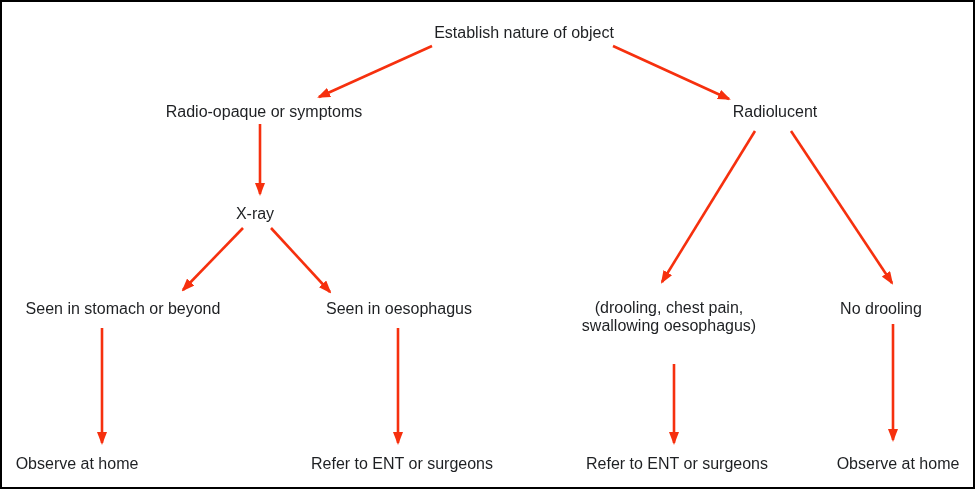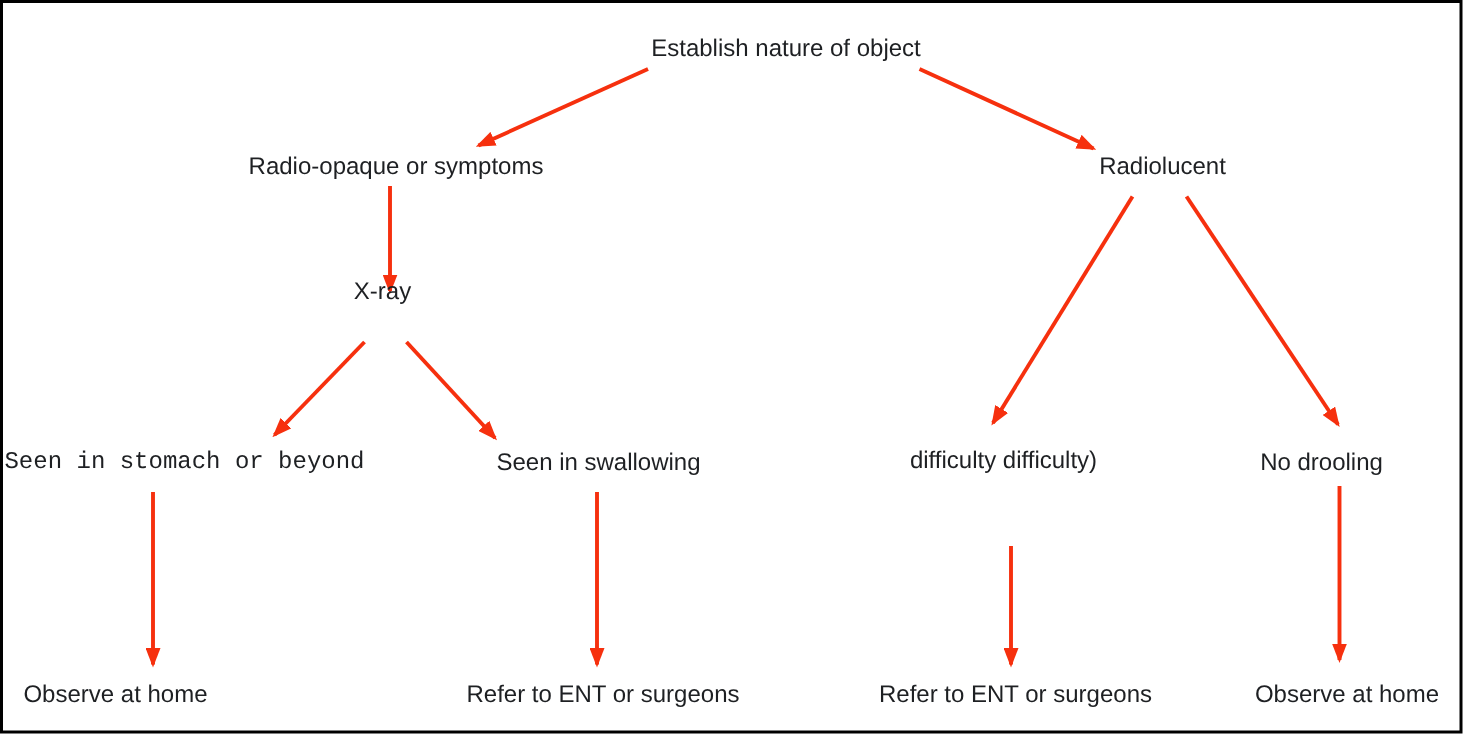--- a/index.html
+++ b/index.html
@@ -36,22 +36,22 @@
     white-space:nowrap;
     font-size:16px;
     line-height:17px;
     color:var(--text-color);
     text-align:center;
   }
   .node.multiline{line-height:18px;}
   .n-establish{left:522px;top:22px;}
   .n-radio-opaque{left:262px;top:101px;}
   .n-radiolucent{left:773px;top:101px;}
-  .n-xray{left:253px;top:184px;text-align:center;}
-  .n-stomach{left:121px;top:298px;font-family:Liberation Mono, monospace;}
+  .n-xray{left:253px;top:203px;text-align:center;}
+  .n-stomach{left:121px;top:298px;}
   .n-oesophagus{left:397px;top:298px;}
   .n-symptoms{left:667px;top:297px;}
   .n-no-symptoms{left:879px;top:298px;}
   .n-observe-left{left:75px;top:453px;}
   .n-refer-left{left:400px;top:453px;}
   .n-refer-right{left:675px;top:453px;}
   .n-observe-right{left:896px;top:453px;}
 </style>
 </head>
 <body>
@@ -80,24 +80,25 @@
   <div class="node n-establish">Establish nature of object</div>
 
   <div class="node n-radio-opaque">Radio-opaque or symptoms</div>
 
   <div class="node n-radiolucent">Radiolucent</div>
 
   <div class="node n-xray">X-ray</div>
 
   <div class="node n-stomach">Seen in stomach or beyond</div>
 
-  <div class="node n-oesophagus">Seen in swallowing</div>
+  <div class="node n-oesophagus">Seen in oesophagus</div>
 
   <div class="node multiline n-symptoms">
-    <div>difficulty difficulty)</div>
+    <div>(drooling, chest pain,</div>
+    <div>swallowing oesophagus)</div>
   </div>
 
   <div class="node n-no-symptoms">No drooling</div>
 
   <div class="node n-observe-left">Observe at home</div>
 
   <div class="node n-refer-left">Refer to ENT or surgeons</div>
 
   <div class="node n-refer-right">Refer to ENT or surgeons</div>
 

